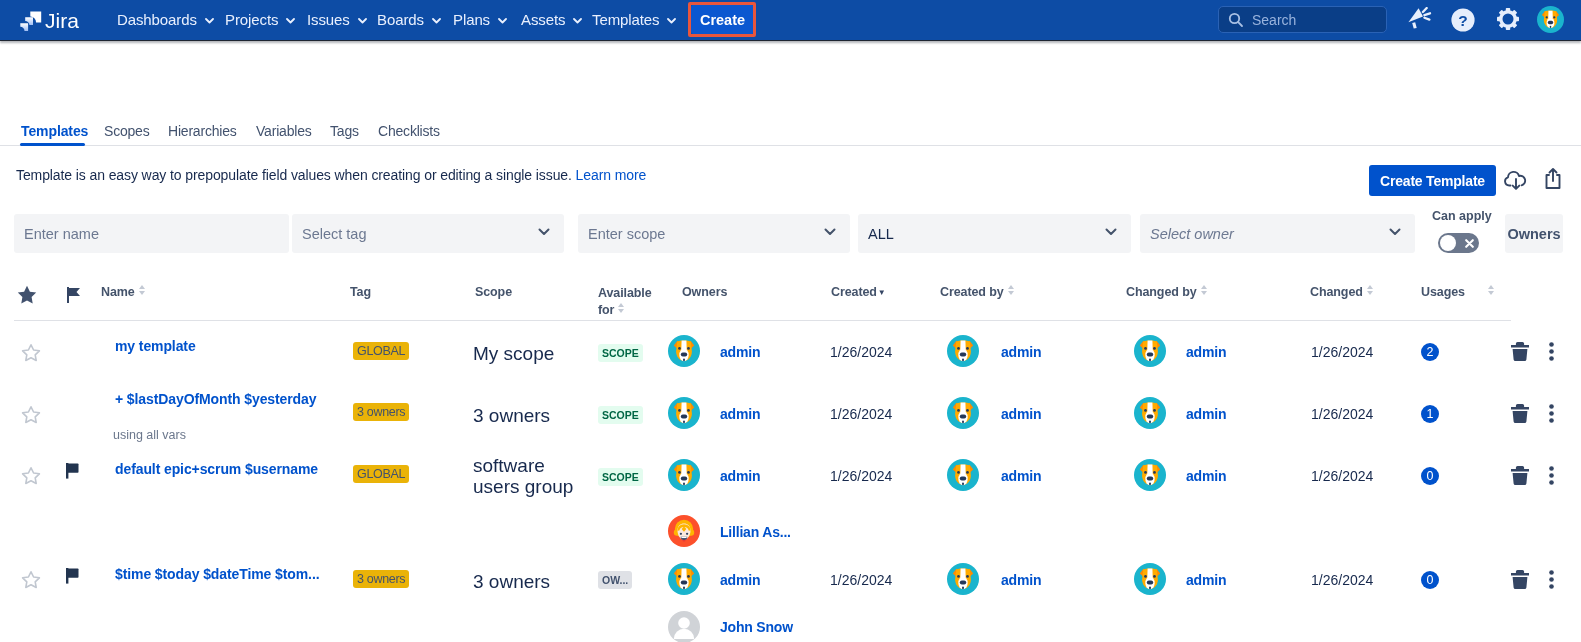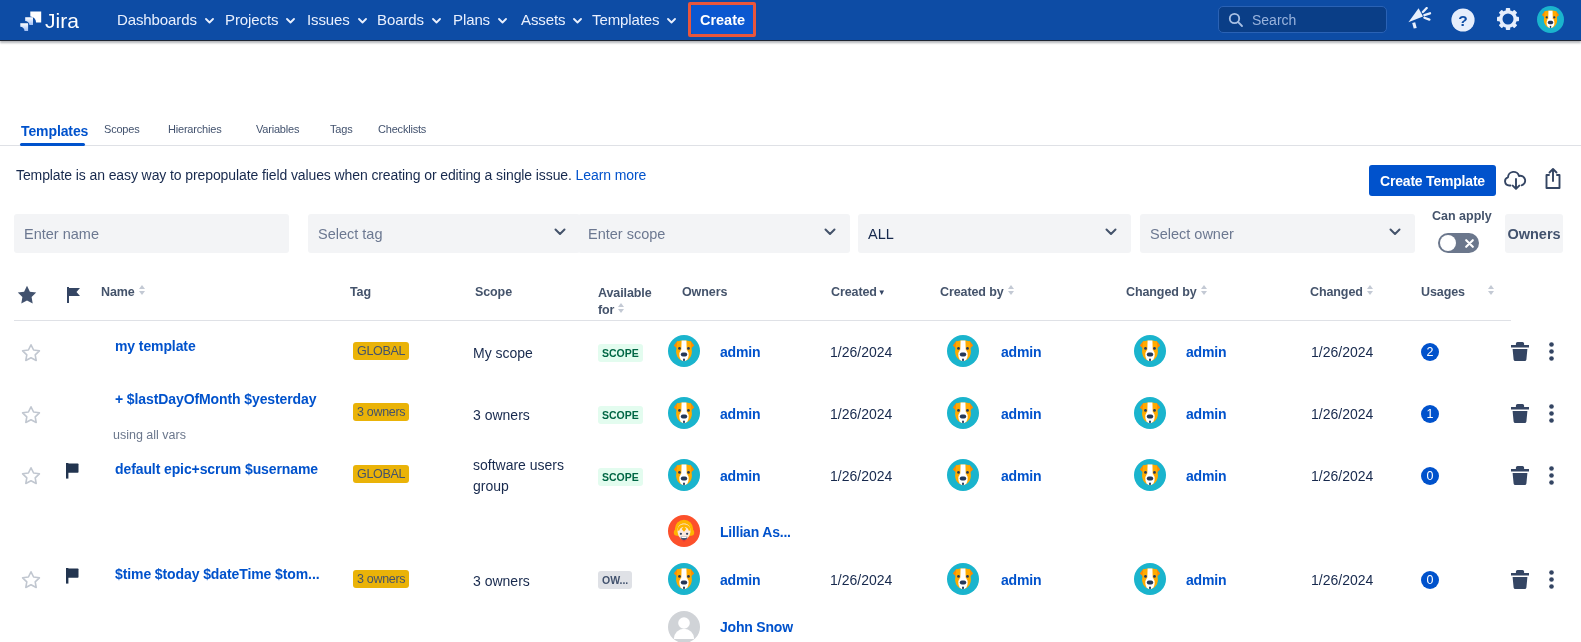--- a/index.html
+++ b/index.html
@@ -20,21 +20,21 @@
 #createbox { position:absolute; left:688px; top:2px; width:68px; height:35px;
   border:3px solid #e8563c; border-radius:2px; }
 #searchbox { position:absolute; left:1218px; top:6px; width:169px; height:27px;
   background:#0a3e87; border:1px solid #2a62b5; border-radius:5px;
   display:flex; align-items:center; }
 #searchbox span { color:#99b3dd; font-size:14px; margin-left:8px; }
 .navicon { position:absolute; top:7px; }
 
 
 #h1 { position:absolute; left:22px; top:61px; font-size:30px; font-weight:700; color:#17294d; letter-spacing:-1.1px; }
-.tab { position:absolute; top:123px; font-size:11px; font-weight:400; color:#42526e; letter-spacing:-0.2px; }
+.tab { position:absolute; top:123px; font-size:14px; font-weight:400; color:#42526e; letter-spacing:-0.2px; }
 .tab.active { color:#0052cc; font-weight:700; font-size:14px; letter-spacing:-0.1px; }
 #tabline { position:absolute; left:0; top:145px; width:1581px; height:1px; background:#dfe1e6; }
 #tabind { position:absolute; left:20px; top:143px; width:65px; height:3px; background:#0052cc; border-radius:2px; }
 #desc { position:absolute; left:16px; top:167px; font-size:14px; letter-spacing:-0.1px; color:#17294d; }
 #desc a { color:#0052cc; text-decoration:none; }
 #ctbtn { position:absolute; left:1369px; top:165px; width:127px; height:31px; background:#0052cc;
   color:#fff; font-size:14px; font-weight:700; letter-spacing:-0.2px; display:flex; align-items:center; justify-content:center;
   border-radius:3px; }
 
 
@@ -52,21 +52,21 @@
 
 .th { position:absolute; font-size:12.5px; font-weight:700; color:#44536b; letter-spacing:-0.1px; }
 #thline { position:absolute; left:14px; top:320px; width:1497px; height:1px; background:#dfe1e6; }
 .sort { display:inline-block; margin-left:4px; vertical-align:1px; }
 .sort i { display:block; width:0; height:0; border-left:3.5px solid transparent; border-right:3.5px solid transparent; }
 .sort .up { border-bottom:4px solid #c3c9d4; margin-bottom:2px; }
 .sort .dn { border-top:4px solid #c3c9d4; }
 .namelink { position:absolute; left:115px; font-size:14px; font-weight:700; color:#0052cc; letter-spacing:-0.1px; }
 .chip { position:absolute; left:353px; background:#eab308; border-radius:3px; font-size:12.5px;
   color:#44536b; padding:2px 4px 2px; letter-spacing:-0.3px; }
-.scopetxt { position:absolute; left:473px; font-size:14px; color:#17294d; width:102px; line-height:21px; }
+.scopetxt { position:absolute; left:473px; font-size:19px; color:#17294d; width:102px; line-height:21px; }
 .avchip { position:absolute; left:598px; border-radius:3px; font-size:10.5px; font-weight:700; padding:3px 4px; letter-spacing:0;}
 .avchip.green { background:#e3fcef; color:#006644; }
 .avchip.gray { background:#dfe1e6; color:#42526e; }
 .ownlink { position:absolute; left:720px; font-size:14px; font-weight:700; color:#0052cc; letter-spacing:-0.2px; }
 .datetxt { position:absolute; font-size:14px; color:#17294d; }
 .adminlink { position:absolute; font-size:14px; font-weight:700; color:#0052cc; letter-spacing:-0.2px; }
 .badge { position:absolute; left:1421px; width:18px; height:18px; background:#0052cc; border-radius:50%;
   color:#fff; font-size:12.5px; font-weight:400; display:flex; align-items:center; justify-content:center; }
 .iconbtn { position:absolute; }
 </style>
@@ -167,39 +167,39 @@
 </svg>
 
 <svg class="iconbtn" style="left:1543px;top:167px;" width="20" height="24" viewBox="0 0 20 24">
   <path d="M6 8H3.5v13h13V8H14" fill="none" stroke="#344563" stroke-width="1.9" stroke-linecap="round" stroke-linejoin="round"></path>
   <path d="M10 14V2.5M6.5 5.5 10 2l3.5 3.5" fill="none" stroke="#344563" stroke-width="1.9" stroke-linecap="round" stroke-linejoin="round"></path>
 </svg>
 
 <div class="filter" style="left:14px;width:275px;">
       <span class="ph">Enter name</span>
     </div>
-<div class="filter" style="left:308px;width:272px;">
+<div class="filter" style="left:292px;width:272px;">
       <span class="ph">Select tag</span>
   <svg class="chevd" width="12" height="8" viewBox="0 0 12 8">
         <path d="M1.5 1.5 6 6l4.5-4.5" stroke="#44536b" stroke-width="2" fill="none" stroke-linecap="round" stroke-linejoin="round"></path>
       </svg>
     </div>
 <div class="filter" style="left:578px;width:272px;">
       <span class="ph">Enter scope</span>
   <svg class="chevd" width="12" height="8" viewBox="0 0 12 8">
         <path d="M1.5 1.5 6 6l4.5-4.5" stroke="#44536b" stroke-width="2" fill="none" stroke-linecap="round" stroke-linejoin="round"></path>
       </svg>
     </div>
 <div class="filter" style="left:858px;width:273px;color:#17294d;">
       <span class="ph">ALL</span>
   <svg class="chevd" width="12" height="8" viewBox="0 0 12 8">
         <path d="M1.5 1.5 6 6l4.5-4.5" stroke="#44536b" stroke-width="2" fill="none" stroke-linecap="round" stroke-linejoin="round"></path>
       </svg>
     </div>
-<div class="filter" style="left:1140px;width:275px;">
+<div class="filter" style="left:1140px;width:275px;font-style:italic;">
       <span class="ph">Select owner</span>
   <svg class="chevd" width="12" height="8" viewBox="0 0 12 8">
         <path d="M1.5 1.5 6 6l4.5-4.5" stroke="#44536b" stroke-width="2" fill="none" stroke-linecap="round" stroke-linejoin="round"></path>
       </svg>
     </div>
 <div id="canapply">Can apply</div>
 <div id="toggle">
       <div class="knob"></div>
 <svg style="position:absolute;right:5px;top:6px;" width="9" height="9" viewBox="0 0 9 9">
         <path d="M1.2 1.2 7.8 7.8M7.8 1.2 1.2 7.8" stroke="#fff" stroke-width="2.1" stroke-linecap="round"></path>

